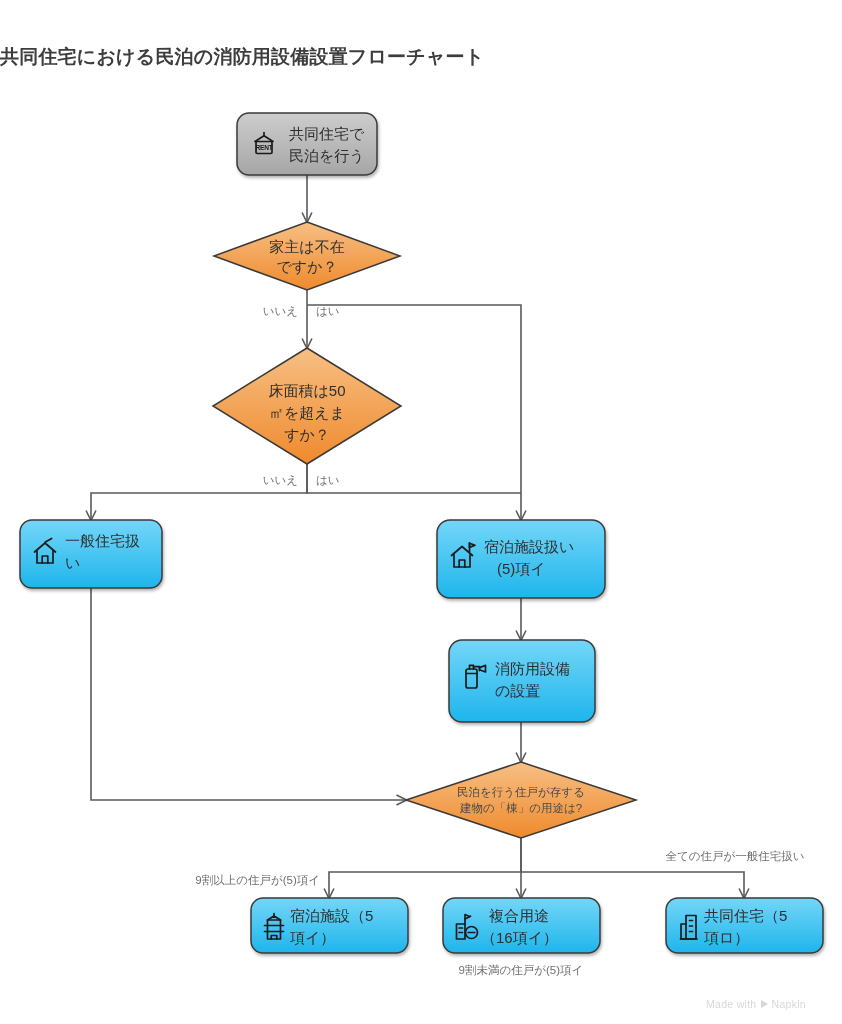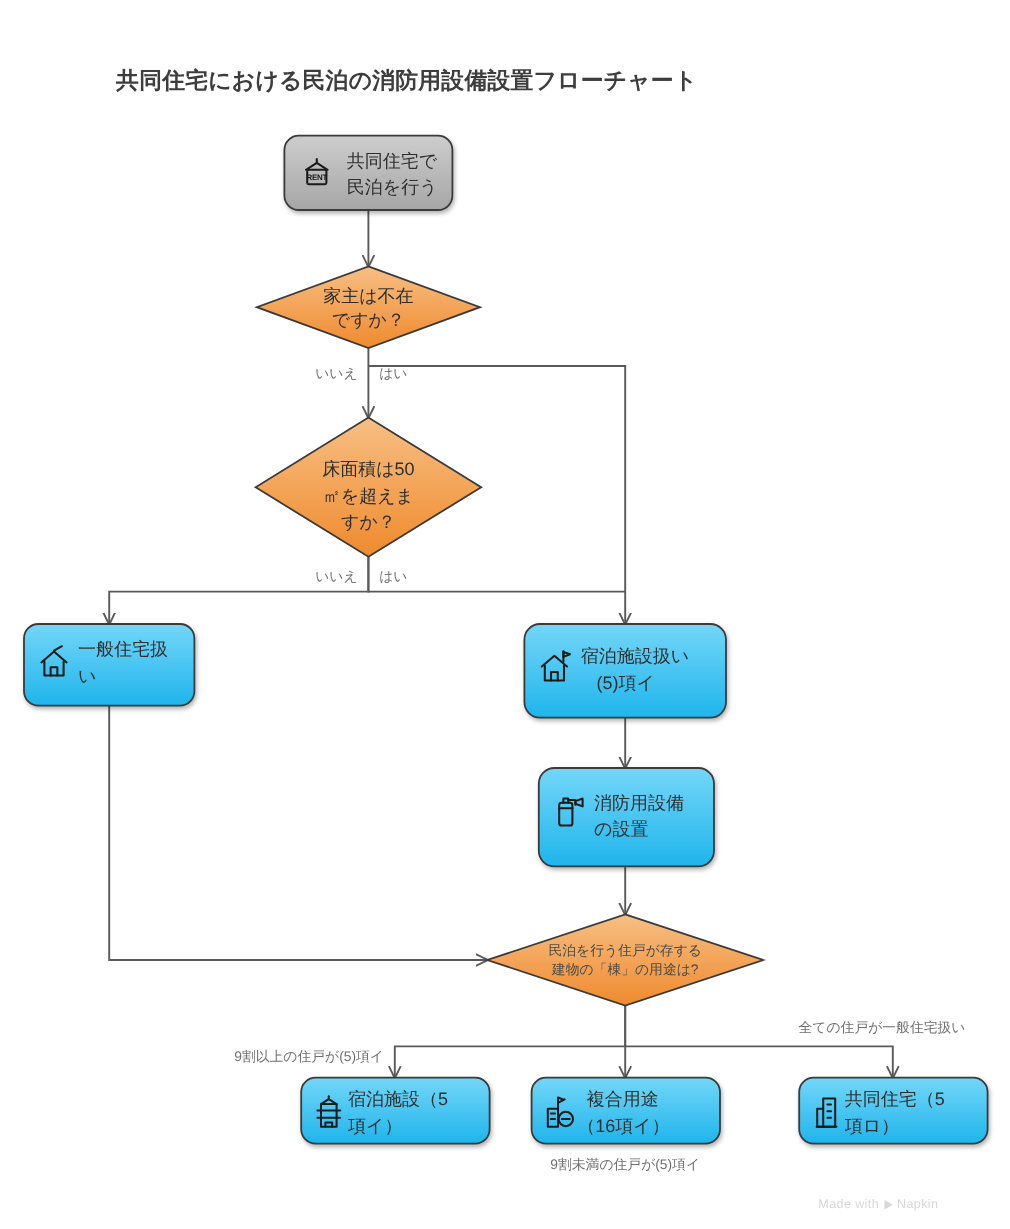--- a/index.html
+++ b/index.html
@@ -10,23 +10,23 @@
   body {
     width: 842px;
     height: 1024px;
     position: relative;
     font-family: "Liberation Sans", "DejaVu Sans", sans-serif;
     overflow: hidden;
   }
   #chart-title {
     position: absolute;
     left: 0;
-    top: 54px;
+    top: 44px;
     width: 678px;
-    text-align: center;
+    text-align: left;
     font-size: 19px;
     font-weight: bold;
     color: #3d3d3d;
     letter-spacing: 0.2px;
   }
   svg#flow {
     position: absolute;
     left: 0;
     top: 0;
   }
@@ -59,21 +59,21 @@
     stroke: #1b1b1b;
     stroke-width: 1.7;
     stroke-linejoin: round;
     stroke-linecap: round;
   }
   .icon-fill {
     fill: #1b1b1b;
   }
   #watermark {
     position: absolute;
-    right: 60px;
+    right: 36px;
     bottom: 14px;
     font-size: 10.5px;
     color: #d8d8d8;
     letter-spacing: 0.3px;
     display: flex;
     align-items: center;
     gap: 4px;
   }
   #watermark .wm-mark {
     display: inline-block;

